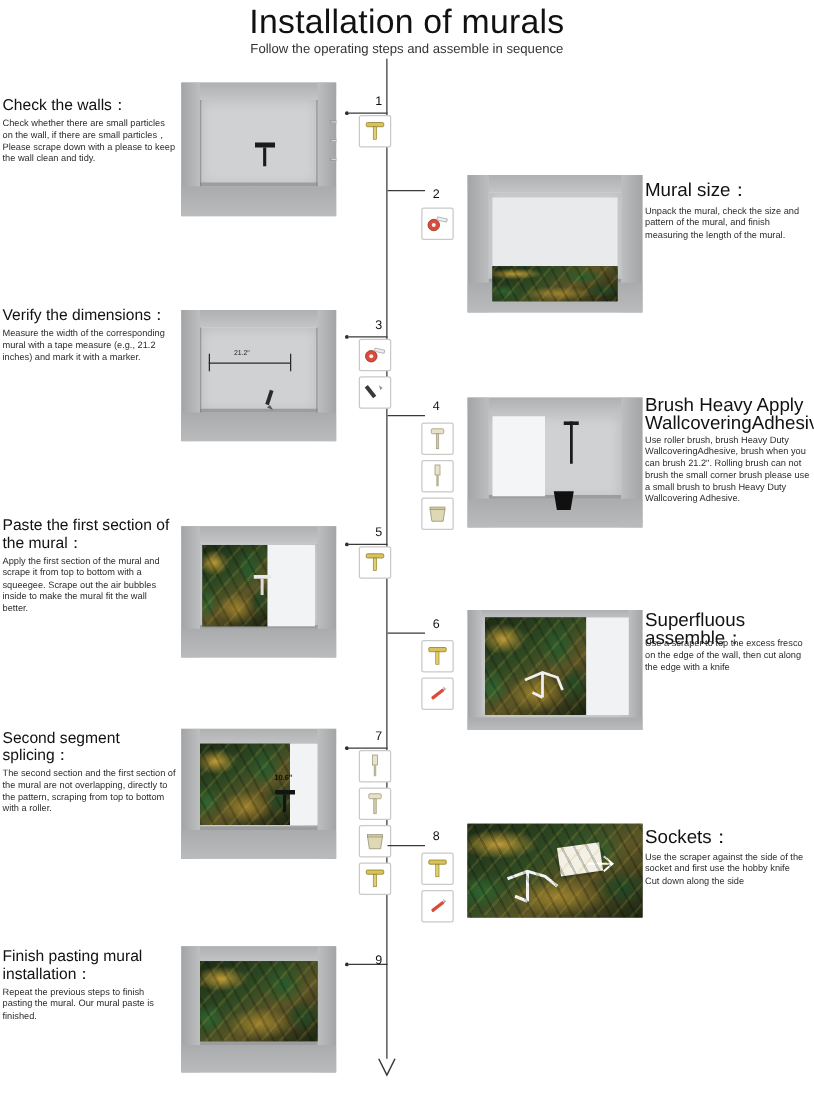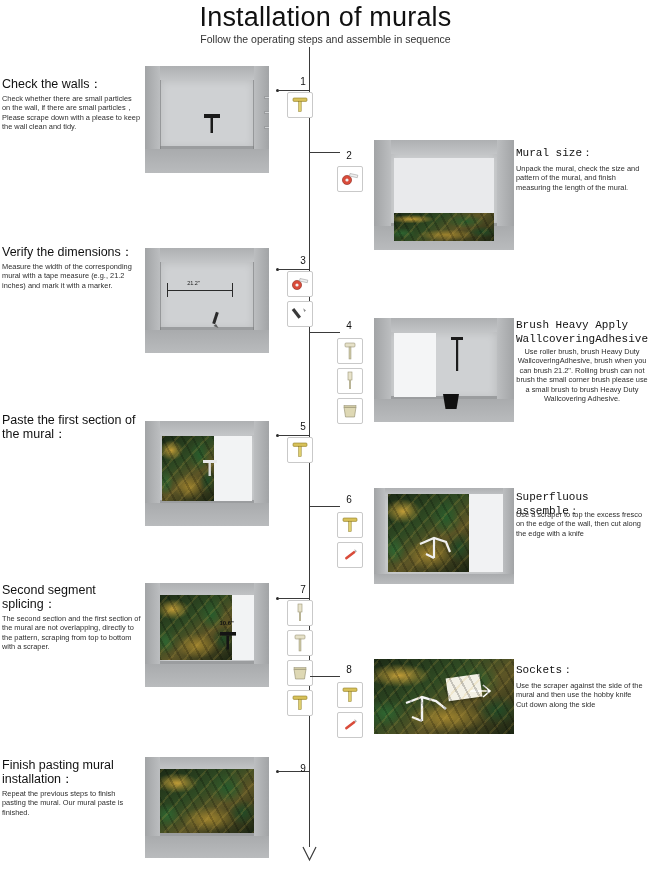--- a/index.html
+++ b/index.html
@@ -129,21 +129,21 @@
   
   .tools { position:absolute; display:flex; flex-direction:column; gap:4px; }
   .tool {
     width: 26px; height: 26px; background:#fff;
     border:1px solid #c9c9c9; border-radius:2px;
     display:flex; align-items:center; justify-content:center;
   }
   .tool svg { display:block; }
 
   .cap { position:absolute; font-size:7.4px; line-height:9.4px; color:#2d2d2d; }
-  .caph { position:absolute; font-size:11px; line-height:14px; color:#111;font-family:Liberation Mono, monospace; }
+  .caph { position:absolute; font-size:15px; line-height:14px; color:#111; }
   .white-strip{ position:absolute; background:#f2f2f2; }
 </style>
 </head>
 <body>
 
 <div class="page">
 
   <div class="title">Installation of murals</div>
   <div class="subtitle">Follow the operating steps and assemble in sequence</div>
 
@@ -301,24 +301,25 @@
           </svg>
       </div>
       <div style="position:absolute;left:48%;bottom:8%;">
         <svg width="20" height="18" viewBox="0 0 20 18">
             <path d="M2 2 H18 L15.5 17 H4.5 Z" fill="#101010"></path>
           </svg>
       </div>
     </div>
   </div>
   <div class="caph" style="left:516px; top:318px; width:134px;">Brush Heavy Apply WallcoveringAdhesive：</div>
-  <div class="cap" style="left:516px; top:347px; width:132px;text-align:center;">Use roller brush, brush Heavy Duty WallcoveringAdhesive, brush when you can brush 21.2". Rolling brush can not brush the small corner brush please use a small brush to brush Heavy Duty Wallcovering Adhesive.</div>
+  <div class="cap" style="left:516px; top:347px; width:132px;">Use roller brush, brush Heavy Duty WallcoveringAdhesive, brush when you can brush 21.2". Rolling brush can not brush the small corner brush please use a small brush to brush Heavy Duty Wallcovering Adhesive.</div>
 
   <div class="blk" style="left:2px; top:413px; width:136px;">
     <p class="h">Paste the first section of the mural：</p>
+    <p class="p">Apply the first section of the mural and scrape it from top to bottom with a squeegee. Scrape out the air bubbles inside to make the mural fit the wall better.</p>
   </div>
   <div class="photo" style="left:145px; top:421px; width:124px; height:105px;">
     <div class="room">
       <div class="ceil"></div>
         <div class="wallL"></div>
         <div class="wallR"></div>
       <div class="back"></div>
         <div class="baseboard"></div>
         <div class="floor"></div>
       <div class="mural" style="left:14%;top:14%;width:42%;bottom:24%;"></div>
@@ -373,21 +374,21 @@
             <path d="M4 16 L18 10 L30 14 L34 24 M18 10 L18 30 M10 26 L18 30" fill="none" stroke="#f0f0f0" stroke-width="2.2"></path>
           </svg>
       </div>
     </div>
   </div>
   <div class="caph" style="left:516px; top:490px; width:132px;">Superfluous assemble：</div>
   <div class="cap" style="left:516px; top:510px; width:128px;">Use a scraper to top the excess fresco on the edge of the wall, then cut along the edge with a knife</div>
 
   <div class="blk" style="left:2px; top:583px; width:140px;">
     <p class="h">Second segment splicing：</p>
-    <p class="p">The second section and the first section of the mural are not overlapping, directly to the pattern, scraping from top to bottom with a scraper.</p>
+    <p class="p">The second section and the first section of the mural are not overlapping, directly to the pattern, scraping from top to bottom with a roller.</p>
   </div>
   <div class="photo" style="left:145px; top:583px; width:124px; height:104px;">
     <div class="room">
       <div class="ceil"></div>
         <div class="wallL"></div>
         <div class="wallR"></div>
       <div class="back"></div>
         <div class="baseboard"></div>
         <div class="floor"></div>
       <div class="mural" style="left:12%;top:12%;width:58%;bottom:26%;"></div>
@@ -454,21 +455,21 @@
           <path d="M4 14 L20 8 L34 12 L44 20 M20 8 L20 32 M10 28 L20 32" fill="none" stroke="#f5f5f5" stroke-width="2.4"></path>
         </svg>
     </div>
     <div style="position:absolute;left:68%;top:30%;">
       <svg width="26" height="18" viewBox="0 0 26 18">
           <path d="M1 9 H20 M14 3 L21 9 L14 15" fill="none" stroke="#ffffff" stroke-width="1.6"></path>
         </svg>
     </div>
   </div>
   <div class="caph" style="left:516px; top:663px; width:132px;">Sockets：</div>
-  <div class="cap" style="left:516px; top:681px; width:128px;">Use the scraper against the side of the mural and then use the hobby knife Cut down along the side</div>
+  <div class="cap" style="left:516px; top:681px; width:128px;">Use the scraper against the side of the socket and first use the hobby knife Cut down along the side</div>
 
   <div class="blk" style="left:2px; top:758px; width:130px;">
     <p class="h">Finish pasting mural installation：</p>
     <p class="p">Repeat the previous steps to finish pasting the mural. Our mural paste is finished.</p>
   </div>
   <div class="photo" style="left:145px; top:757px; width:124px; height:101px;">
     <div class="room">
       <div class="ceil"></div>
         <div class="wallL"></div>
         <div class="wallR"></div>

